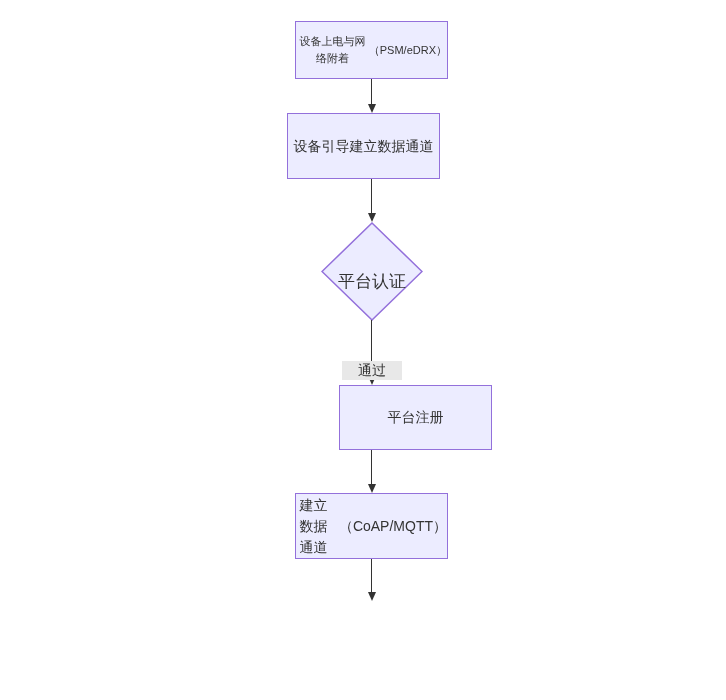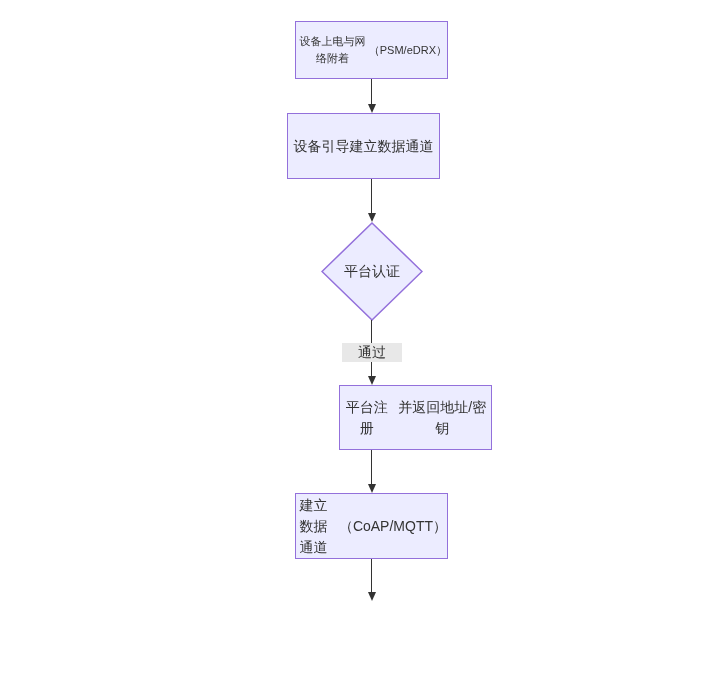--- a/index.html
+++ b/index.html
@@ -35,23 +35,23 @@
   .node.small-text{font-size:11px;line-height:17px;}
   .box-power   {left:295px;top:21px; width:153px;height:58px;}
   .box-boot    {left:287px;top:113px;width:153px;height:66px;}
   .box-register{left:295px;top:385px;width:153px;height:65px;margin-left:44px;}
   .box-channel {left:295px;top:493px;width:153px;height:66px;gap:8px;}
   .box-business{left:295px;top:601px;width:153px;height:66px;}
 
   .diamond-wrap{position:absolute;left:321px;top:222px;width:102px;height:99px;}
   .diamond-wrap svg{display:block;}
   .diamond-label{
-    position:absolute;left:0;top:0;width:102px;height:99px;
+    position:absolute;left:0;top:10px;width:102px;height:99px;
     display:flex;align-items:center;justify-content:center;
-    color:var(--node-text);font-size:14px;
+    color:var(--node-text);font-size:17px;
   }
 
   .arrow{
     position:absolute;
     left:371px;width:1px;
     background:var(--arrow);
   }
   .arrow::after{
     content:"";
     position:absolute;
@@ -62,21 +62,21 @@
     border-top:9px solid var(--arrow);
   }
   .arrow-1{top:79px; height:25px;}
   .arrow-2{top:179px;height:34px;}
   .arrow-3{top:320px;height:56px;}
   .arrow-4{top:450px;height:34px;}
   .arrow-5{top:559px;height:33px;}
 
   .edge-label{
     position:absolute;
-    left:372px;top:343px;
+    left:372px;top:361px;
     transform:translateX(-50%);
     background:var(--edge-label-bg);
     color:var(--node-text);
     font-size:14px;
     line-height:17px;
     padding:1px 16px;
     white-space:nowrap;
   }
 </style>
 </head>
@@ -104,21 +104,20 @@
     </svg>
     <div class="diamond-label">平台认证</div>
   </div>
 
   <div class="arrow arrow-3"></div>
 
   <div class="edge-label">通过</div>
 
   <div class="node box-register">
     <span>平台注册</span>
-    <span>并返回地址/密钥</span>
   </div>
 
   <div class="arrow arrow-4"></div>
 
   <div class="node box-channel">
     <span>建立数据通道</span>
     <span>（CoAP/MQTT）</span>
   </div>
 
   <div class="arrow arrow-5"></div>

